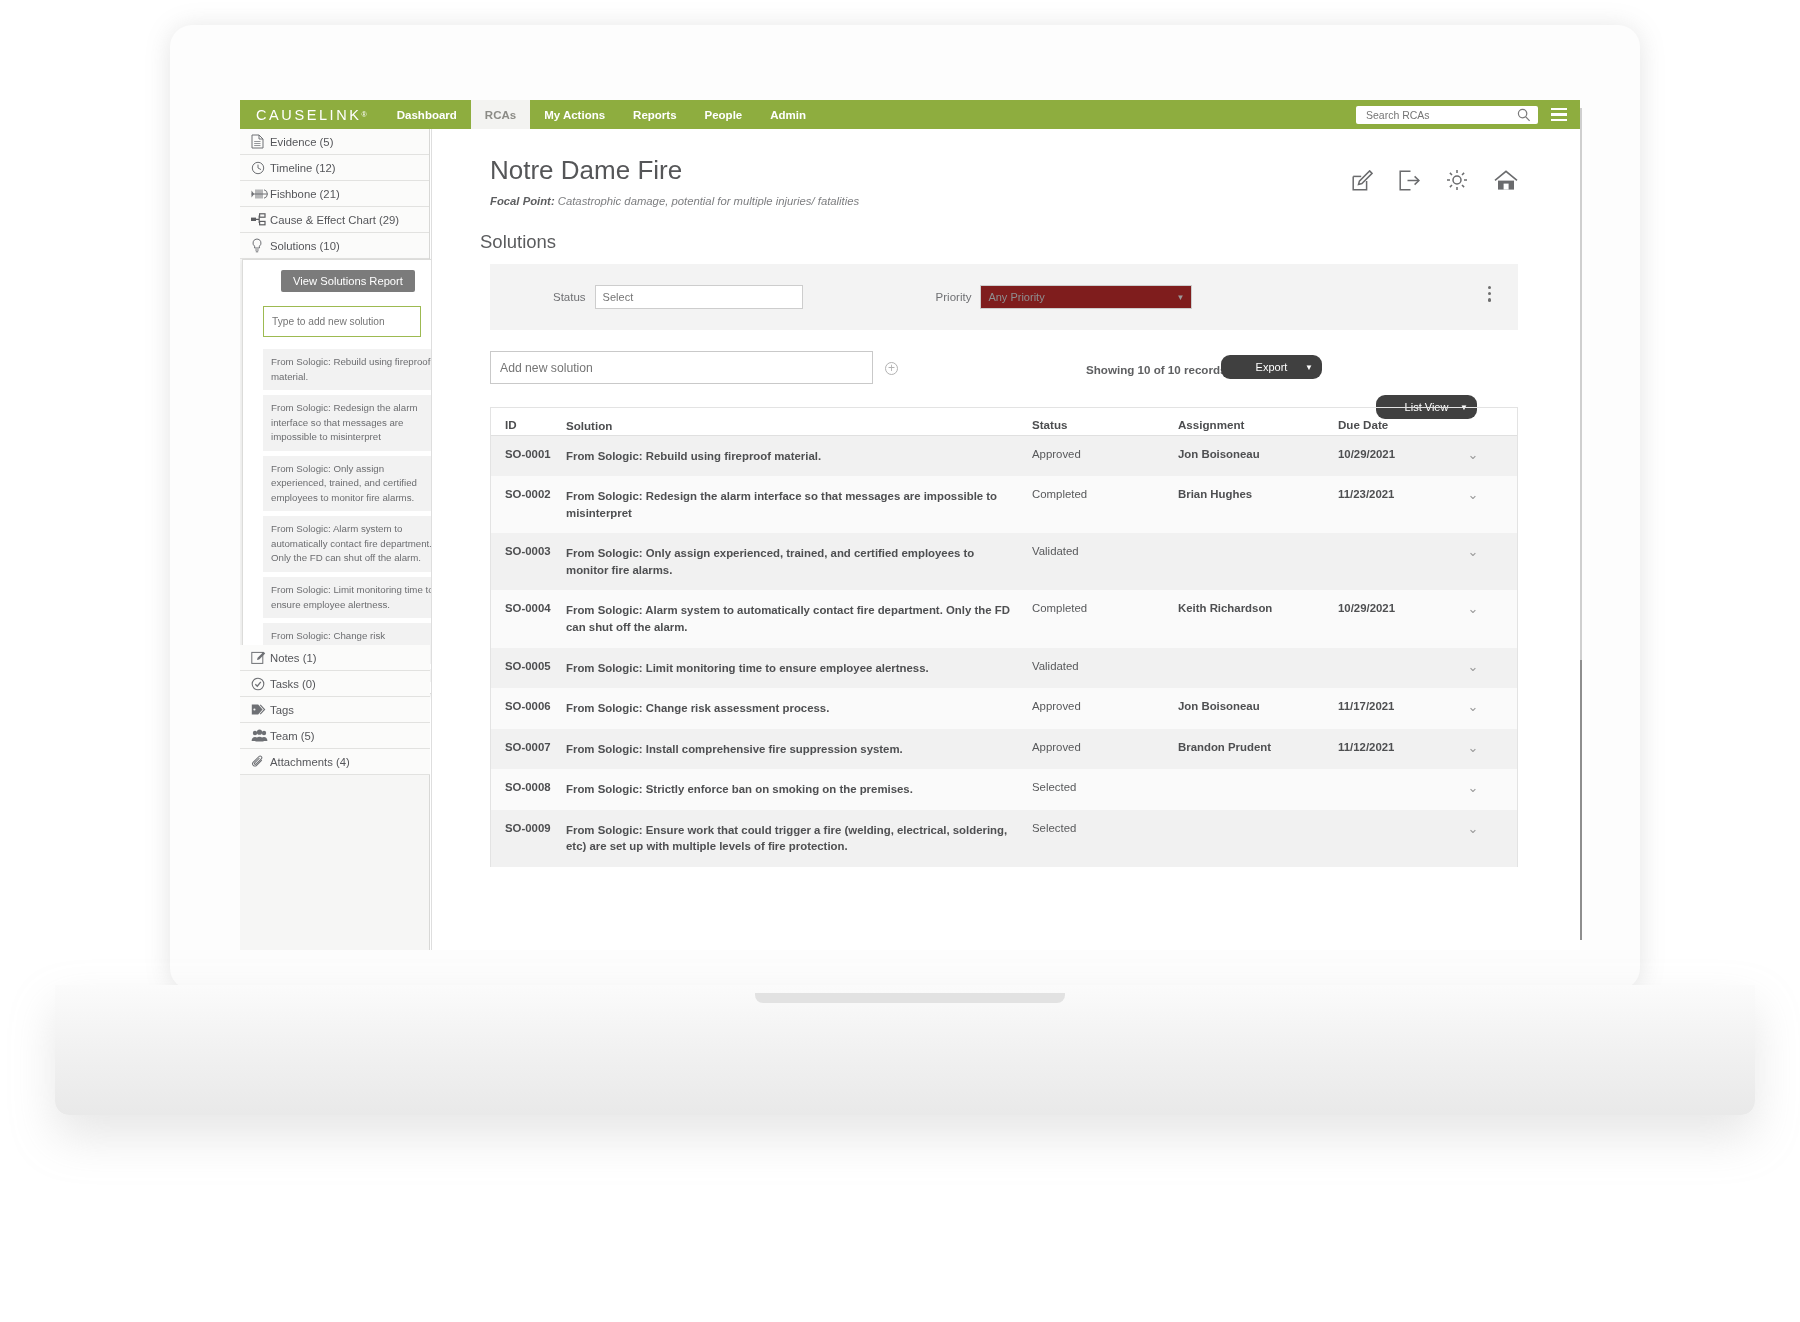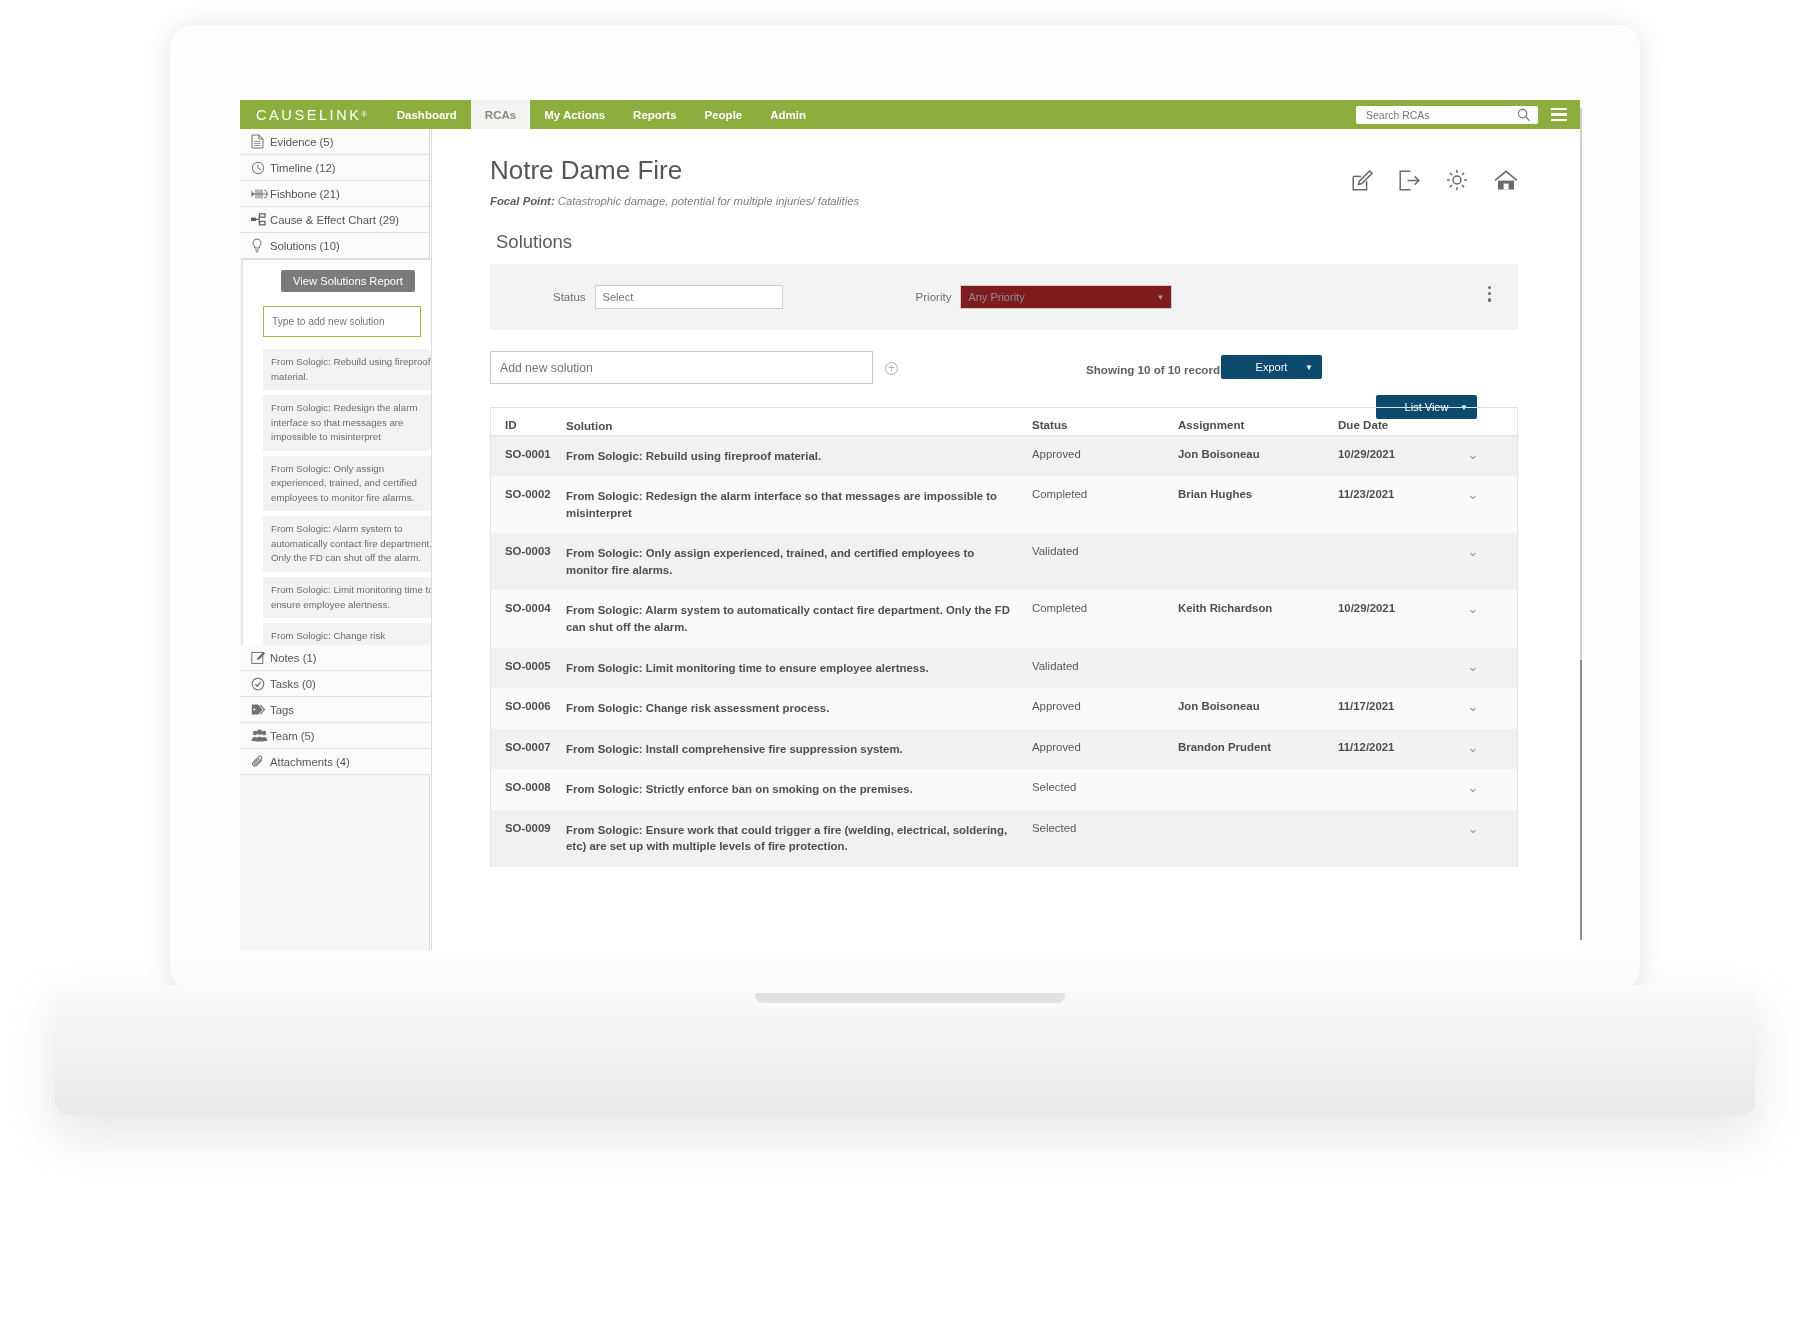--- a/index.html
+++ b/index.html
@@ -196,38 +196,38 @@
   #page-title {
     position: absolute; left: 58px; top: 26px;
     font-size: 26px; color: #555658; font-weight: 400;
   }
   #focal-point {
     position: absolute; left: 58px; top: 66px;
     font-size: 11.3px; color: #7d7e80; font-style: italic;
   }
   #focal-point b { font-weight: 700; color: #5d5e60; }
   #section-title {
-    position: absolute; left: 64px; top: 102px;
+    position: absolute; left: 48px; top: 102px;
     font-size: 18.5px; color: #5b5c5e; font-weight: 400; text-align: center;
   }
   #header-icons {
     position: absolute; right: 62px; top: 40px;
     display: flex; gap: 26px; align-items: center;
   }
 
   
   #filter-bar {
     position: absolute; left: 58px; top: 135px;
     width: 1028px; height: 66px;
     background: #f3f3f3;
     display: flex; align-items: center;
   }
   .filter-label { font-size: 11.5px; color: #6f7073; margin-right: 9px; }
   #status-select {
-    width: 188px; height: 24px;
+    width: 208px; height: 24px;
     background: #fff; border: 1px solid #cdcdcd;
     font-size: 11px; color: #a0a0a0;
     padding-left: 7px; outline: none;
     font-family: "Liberation Sans", sans-serif;
   }
   #priority-select {
     position: relative;
     width: 212px; height: 24px;
     background: #7f1d1d; border: 1px solid #cdcdcd;
     font-size: 11px; color: #8e8f91;
@@ -255,22 +255,22 @@
     width: 13px; height: 13px;
     border: 1.7px solid #b2b2b2; border-radius: 50%;
     color: #b2b2b2; font-size: 12px; line-height: 10px; text-align: center;
   }
   #records-text {
     position: absolute; left: 596px; top: 12px;
     font-size: 11.6px; color: #5e5f61; font-weight: 700;
   }
   .gray-btn {
     position: absolute; top: 4px;
-    height: 24px; background: #0c4a6e; color: #fff;
-    font-size: 11px; border: 0; border-radius: 2px;
+    height: 24px; background: #404040; color: #fff;
+    font-size: 11px; border: 0; border-radius: 9px;
     display: flex; align-items: center; justify-content: center;
     font-family: "Liberation Sans", sans-serif;
   }
   #export-btn { left: 731px; width: 101px; }
   #listview-btn { left: 886px; width: 101px; margin-top: 40px; }
   .btn-caret { position: absolute; right: 9px; top: 8px; font-size: 8px; }
 
   
   #table { position: absolute; left: 58px; top: 278px; width: 1028px; }
   .trow { display: flex; align-items: flex-start; padding: 12px 0 12px 0; }

